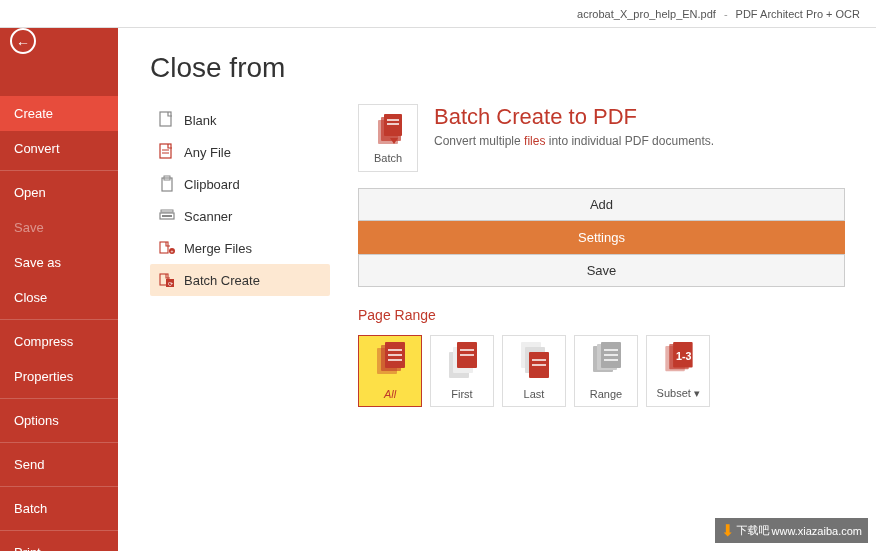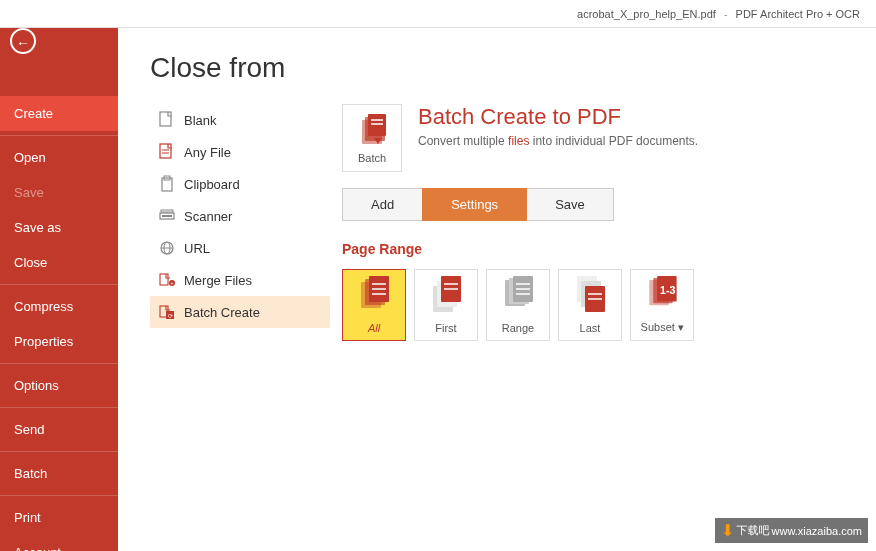--- a/index.html
+++ b/index.html
@@ -83,21 +83,21 @@
 
     .page-title {
       font-size: 28px;
       font-weight: 300;
       color: #333;
       margin-bottom: 20px;
     }
 
     .content-area {
       display: flex;
-      gap: 12px;
+      gap: 28px;
     }
 
     
     .left-list {
       width: 180px;
       flex-shrink: 0;
     }
     .list-item {
       display: flex;
       align-items: center;
@@ -163,41 +163,42 @@
     .batch-description {
       font-size: 12px;
       color: #666;
     }
     .batch-description a { color: #c0392b; text-decoration: none; }
 
     
     .toolbar {
       display: flex;
       margin-bottom: 20px;
+      flex-direction: column;
     }
     .toolbar-btn {
       padding: 8px 28px;
       font-size: 13px;
       border: 1px solid #ccc;
       background: #f5f5f5;
       color: #333;
       cursor: pointer;
       margin-right: -1px;
     }
     .toolbar-btn.active {
       background: #e07b39;
       color: #fff;
       border-color: #e07b39;
       z-index: 1;
     }
 
     
     .section-title {
       font-size: 14px;
-      font-weight: 700;
+      font-weight: 400;
       color: #c0392b;
       margin-bottom: 12px;
     }
 
     .page-range-options {
       display: flex;
       gap: 8px;
     }
 
     .range-option {
@@ -259,20 +260,23 @@
 <div class="app-body">
 
   <div class="sidebar">
     <div class="sidebar-back-btn">
       <div class="back-arrow">←</div>
     </div>
 
     <div class="sidebar-item active">
       <span>Create</span>
     </div>
+    <div class="sidebar-item">
+      <span>Convert</span>
+    </div>
     <hr class="sidebar-divider">
     <div class="sidebar-item">
       <span>Open</span>
     </div>
     <div class="sidebar-item disabled">
       <span>Save</span>
     </div>
     <div class="sidebar-item">
       <span>Save as</span>
     </div>
@@ -345,30 +349,20 @@
         </div>
         <div class="list-item">
           <span class="list-icon">
             <svg width="16" height="14" viewBox="0 0 16 14">
                 <rect x="1" y="4" width="14" height="6" fill="none" stroke="#888" stroke-width="1.2"></rect>
                 <rect x="3" y="6" width="10" height="2" fill="#888"></rect>
                 <rect x="2" y="1" width="12" height="2" fill="none" stroke="#888" stroke-width="1"></rect>
               </svg>
           </span>
           <span>Scanner</span>
-        </div>
-        <div class="list-item">
-          <span class="list-icon">
-            <svg width="16" height="16" viewBox="0 0 16 16">
-                <circle cx="8" cy="8" r="6" fill="none" stroke="#888" stroke-width="1.2"></circle>
-                <ellipse cx="8" cy="8" rx="3" ry="6" fill="none" stroke="#888" stroke-width="1"></ellipse>
-                <line x1="2" y1="8" x2="14" y2="8" stroke="#888" stroke-width="1"></line>
-              </svg>
-          </span>
-          <span>URL</span>
         </div>
         <div class="list-item">
           <span class="list-icon">
             <svg width="16" height="18" viewBox="0 0 16 18">
                 <rect x="1" y="3" width="8" height="11" fill="none" stroke="#c0392b" stroke-width="1.1"></rect>
                 <polyline points="7,3 7,7 11,7" fill="none" stroke="#c0392b" stroke-width="1.1"></polyline>
                 <circle cx="13" cy="12" r="3" fill="#c0392b"></circle>
                 <text x="11.5" y="14" font-size="5" fill="white">+</text>
               </svg>
           </span>
@@ -443,43 +437,43 @@
                 <rect x="9" y="5" width="20" height="26" rx="1" fill="#eee"></rect>
                 <rect x="13" y="0" width="20" height="26" rx="1" fill="#c0392b"></rect>
                 <line x1="16" y1="8" x2="30" y2="8" stroke="white" stroke-width="1.5"></line>
                 <line x1="16" y1="13" x2="30" y2="13" stroke="white" stroke-width="1.5"></line>
               </svg>
               <span class="range-option-label">First</span>
             </div>
 
             <div class="range-option">
               <svg class="page-icon" viewBox="0 0 36 42">
+                <rect x="5" y="0" width="20" height="26" rx="1" fill="#eee"></rect>
+                <rect x="9" y="5" width="20" height="26" rx="1" fill="#ddd"></rect>
+                <rect x="13" y="10" width="20" height="26" rx="1" fill="#c0392b"></rect>
+                <line x1="16" y1="18" x2="30" y2="18" stroke="white" stroke-width="1.5"></line>
+                <line x1="16" y1="23" x2="30" y2="23" stroke="white" stroke-width="1.5"></line>
+              </svg>
+              <span class="range-option-label">Last</span>
+            </div>
+
+            <div class="range-option">
+              <svg class="page-icon" viewBox="0 0 36 42">
                 <rect x="5" y="4" width="20" height="26" rx="1" fill="#bbb"></rect>
                 <rect x="9" y="2" width="20" height="26" rx="1" fill="#ccc"></rect>
                 <rect x="13" y="0" width="20" height="26" rx="1" fill="#aaa"></rect>
                 <line x1="16" y1="8" x2="30" y2="8" stroke="white" stroke-width="1.5"></line>
                 <line x1="16" y1="13" x2="30" y2="13" stroke="white" stroke-width="1.5"></line>
                 <line x1="16" y1="18" x2="30" y2="18" stroke="white" stroke-width="1.5"></line>
               </svg>
               <span class="range-option-label">Range</span>
             </div>
 
             <div class="range-option">
               <svg class="page-icon" viewBox="0 0 36 42">
-                <rect x="5" y="0" width="20" height="26" rx="1" fill="#eee"></rect>
-                <rect x="9" y="5" width="20" height="26" rx="1" fill="#ddd"></rect>
-                <rect x="13" y="10" width="20" height="26" rx="1" fill="#c0392b"></rect>
-                <line x1="16" y1="18" x2="30" y2="18" stroke="white" stroke-width="1.5"></line>
-                <line x1="16" y1="23" x2="30" y2="23" stroke="white" stroke-width="1.5"></line>
-              </svg>
-              <span class="range-option-label">Last</span>
-            </div>
-
-            <div class="range-option">
-              <svg class="page-icon" viewBox="0 0 36 42">
                 <rect x="5" y="4" width="20" height="26" rx="1" fill="#c0392b" opacity="0.4"></rect>
                 <rect x="9" y="2" width="20" height="26" rx="1" fill="#c0392b" opacity="0.7"></rect>
                 <rect x="13" y="0" width="20" height="26" rx="1" fill="#c0392b"></rect>
                 <text x="16" y="18" font-size="11" fill="white" font-weight="bold">1-3</text>
               </svg>
               <span class="range-option-label">
                 <span>Subset</span>
                 <span> ▾</span>
               </span>
             </div>

